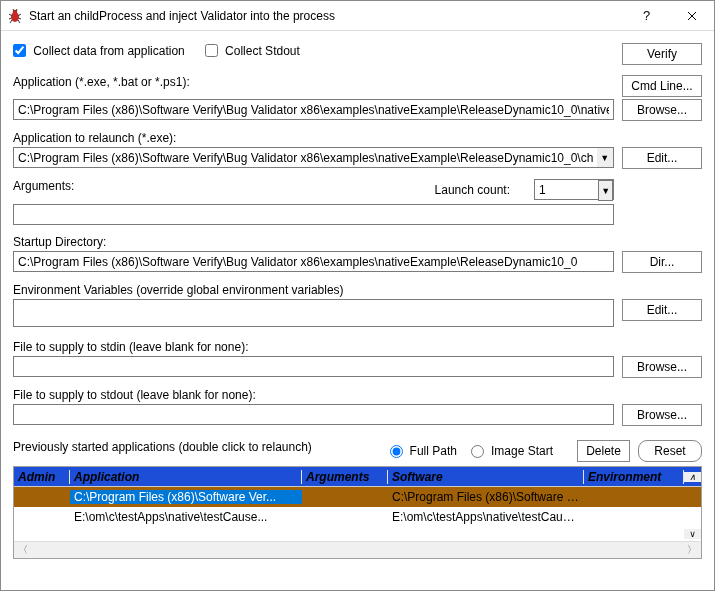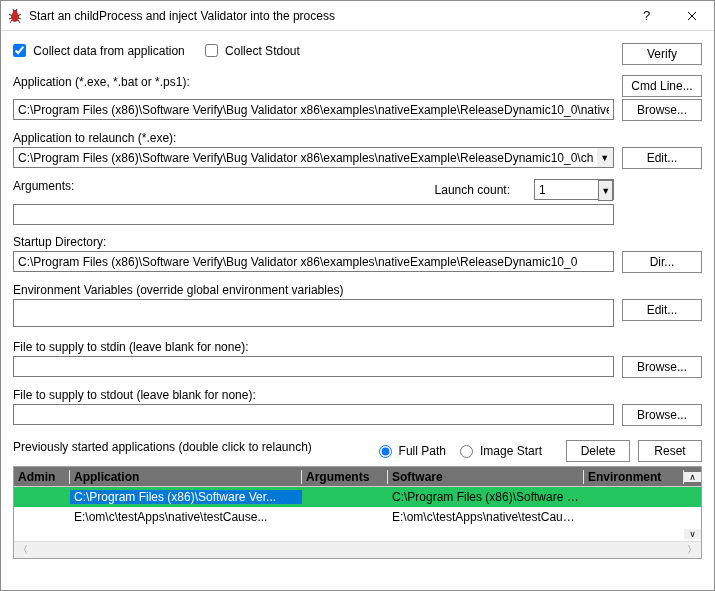--- a/index.html
+++ b/index.html
@@ -74,31 +74,31 @@
   .lc-label { margin-right:24px; }
   .lc-select { width:80px; height:21px; border:1px solid #7a7a7a; display:flex; }
   .lc-select input { border:none; width:100%; padding:0 4px; font-size:12px; }
   .prev-header-row { display:flex; margin-bottom:4px; }
   .prev-header-row .spacer { flex:1; }
   .radio-group { display:flex; align-items:center; gap:4px; margin-right:6px;}
   .radio-group input { margin-right:3px; }
   .radio-group label { margin-right: 10px; }
   .grid-wrap { border:1px solid #a0a0a0; }
   .grid-head-row, .grid-body-row { display:flex; height:20px; align-items:center; }
-  .grid-head-row { background:#737373; border-bottom:1px solid #ccc; }
+  .grid-head-row { background:#1d4ed8; border-bottom:1px solid #ccc;font-style:italic; }
   .grid-head-cell { font-weight:bold; padding:0 4px; border-right:1px solid #e5e5e5; white-space:nowrap; overflow:hidden; }
   .grid-body-cell { padding:0 4px; overflow:hidden; white-space:nowrap; text-overflow:ellipsis; }
   .col-admin { width:56px; flex-shrink:0; }
   .col-app { width:232px; flex-shrink:0; }
   .col-args { width:86px; flex-shrink:0; }
   .col-dir { width:196px; flex-shrink:0; }
   .col-env { flex:1; }
   .col-scroll { width:17px; flex-shrink:0; background:#f0f0f0; display:flex; align-items:center; justify-content:center; font-size:9px;}
   .grid-body { }
-  .grid-body-row.selected { background:#22c55e; }
+  .grid-body-row.selected { background:#a16207; }
   .grid-body-row.selected .col-app-cell.highlight,
   .grid-body-row.selected .col-args-cell.highlight { background:#0078d7; color:#fff; }
   .grid-scrollbar-bottom {
     height:17px; background:#f0f0f0; display:flex; align-items:center; justify-content:space-between;
     padding:0 4px; font-size:10px; color:#555; border-top:1px solid #ddd;
   }
   .bug-icon { width:16px; height:16px; display:inline-block; }
 </style>
 </head>
 <body>
@@ -219,22 +219,22 @@
 
   <div class="prev-header-row">
     <span>Previously started applications (double click to relaunch)</span>
     <span class="spacer"></span>
     <span class="radio-group">
       <input type="radio" name="pathmode" id="r1" checked="" style="">
       <label for="r1">Full Path</label>
       <input type="radio" name="pathmode" id="r2" style="">
       <label for="r2">Image Start</label>
     </span>
-    <button class="right-btn" style="width:64px;">Delete</button>
-    <button class="right-btn" style="width:64px;">Reset</button>
+    <button class="right-btn" style="width:53px;">Delete</button>
+    <button class="right-btn" style="width:64px;border-radius:9px;">Reset</button>
   </div>
 
   <div class="grid-wrap">
     <div class="grid-head-row">
       <div class="grid-head-cell col-admin">Admin</div>
       <div class="grid-head-cell col-app">Application</div>
       <div class="grid-head-cell col-args">Arguments</div>
       <div class="grid-head-cell col-dir">Software</div>
       <div class="grid-head-cell col-env">Environment</div>
       <div class="col-scroll">∧</div>

